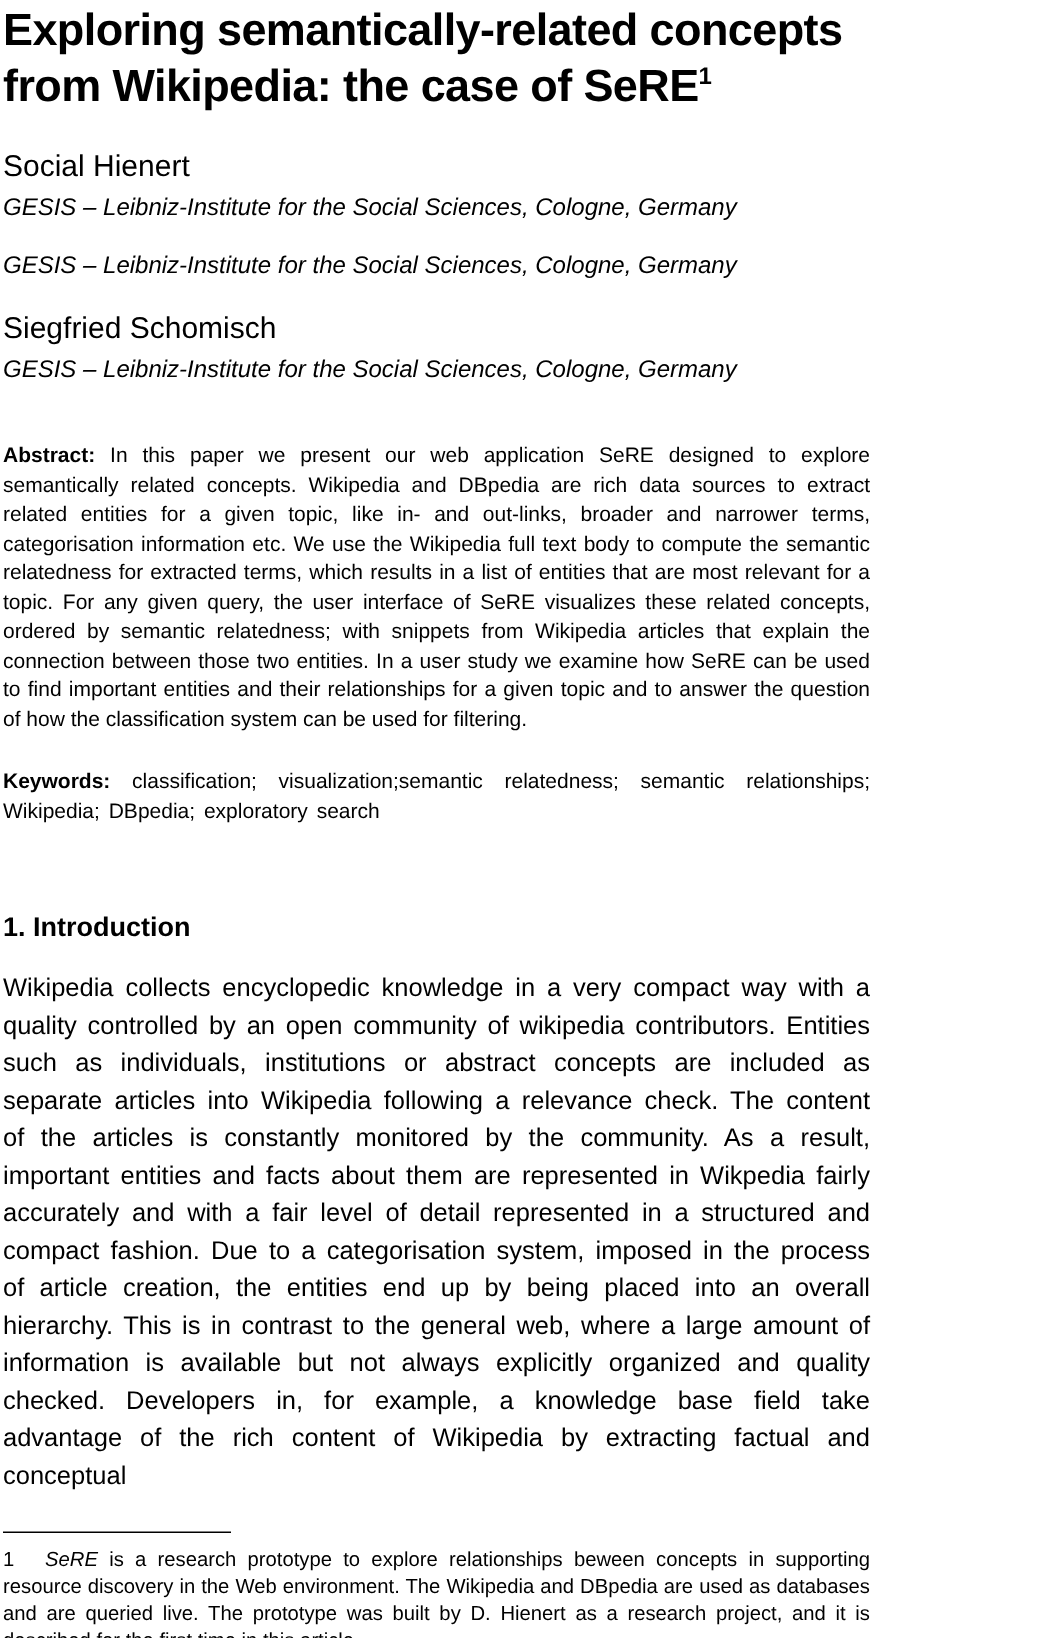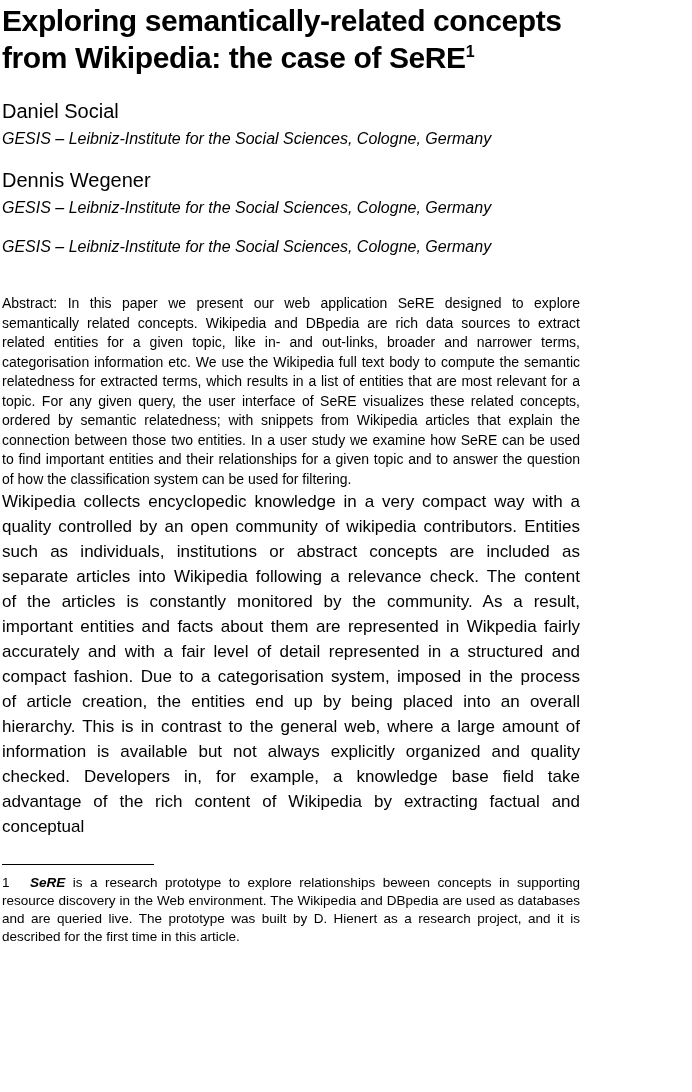--- a/index.html
+++ b/index.html
@@ -42,21 +42,21 @@
     font-size: 16px;
     font-style: italic;
     margin: 0 0 21px 0;
   }
   .abstract {
     font-size: 14px;
     line-height: 19.5px;
     text-align: justify;
     margin: 38px 0 0 0;
   }
-  .abstract-label, .keywords-label { font-weight: 400; }
+  .abstract-label, .keywords-label { font-weight: 700; }
   .keywords {
     font-size: 14px;
     line-height: 19.5px;
     text-align: justify;
     margin: 22px 0 0 0;
     word-spacing: 2px;
   }
   .section-heading {
     font-size: 18px;
     font-weight: 700;
@@ -79,46 +79,48 @@
   .footnote {
     font-size: 13.5px;
     line-height: 18px;
     text-align: justify;
     margin: 0;
   }
   .footnote-marker {
     display: inline-block;
     width: 28px;
   }
-  .footnote-term { font-style: italic; font-weight: bold; }
+  .footnote-term { font-style: italic; }
 </style>
 </head>
 <body>
 
 <div class="page">
 
   <h1 class="paper-title"><span>Exploring semantically-related concepts from Wikipedia: the case of SeRE</span><sup>1</sup></h1>
 
   <div class="author-block">
-    <div class="author-name">Daniel Social</div>
-    <div class="author-affiliation">GESIS – Leibniz-Institute for the Social Sciences, Cologne, Germany</div>
-  </div>
-
-  <div class="author-block">
-    <div class="author-name">Dennis Wegener</div>
+    <div class="author-name">Social Hienert</div>
     <div class="author-affiliation">GESIS – Leibniz-Institute for the Social Sciences, Cologne, Germany</div>
   </div>
 
   <div class="author-block">
     <div class="author-affiliation">GESIS – Leibniz-Institute for the Social Sciences, Cologne, Germany</div>
   </div>
 
+  <div class="author-block">
+    <div class="author-name">Siegfried Schomisch</div>
+    <div class="author-affiliation">GESIS – Leibniz-Institute for the Social Sciences, Cologne, Germany</div>
+  </div>
+
   <p class="abstract"><span class="abstract-label">Abstract:</span> <span>In this paper we present our web application SeRE designed to explore semantically related concepts. Wikipedia and DBpedia are rich data sources to extract related entities for a given topic, like in- and out-links, broader and narrower terms, categorisation information etc. We use the Wikipedia full text body to compute the semantic relatedness for extracted terms, which results in a list of entities that are most relevant for a topic. For any given query, the user interface of SeRE visualizes these related concepts, ordered by semantic relatedness; with snippets from Wikipedia articles that explain the connection between those two entities. In a user study we examine how SeRE can be used to find important entities and their relationships for a given topic and to answer the question of how the classification system can be used for filtering.</span></p>
 
+  <p class="keywords"><span class="keywords-label">Keywords:</span> <span>classification; visualization;semantic relatedness; semantic relationships; Wikipedia; DBpedia; exploratory search</span></p>
 
+  <h2 class="section-heading">1. Introduction</h2>
 
   <p class="body-text">Wikipedia collects encyclopedic knowledge in a very compact way with a quality controlled by an open community of wikipedia contributors. Entities such as individuals, institutions or abstract concepts are included as separate articles into Wikipedia following a relevance check. The content of the articles is constantly monitored by the community. As a result, important entities and facts about them are represented in Wikpedia fairly accurately and with a fair level of detail represented in a structured and compact fashion. Due to a categorisation system, imposed in the process of article creation, the entities end up by being placed into an overall hierarchy. This is in contrast to the general web, where a large amount of information is available but not always explicitly organized and quality checked. Developers in, for example, a knowledge base field take advantage of the rich content of Wikipedia by extracting factual and conceptual</p>
 
   <hr class="footnote-rule">
 
   <p class="footnote"><span class="footnote-marker">1</span><span class="footnote-term">SeRE</span> <span>is a research prototype to explore relationships beween concepts in supporting resource discovery in the Web environment. The Wikipedia and DBpedia are used as databases and are queried live. The prototype was built by D. Hienert as a research project, and it is described for the first time in this article.</span></p>
 
 </div>
 
 </body></html>

